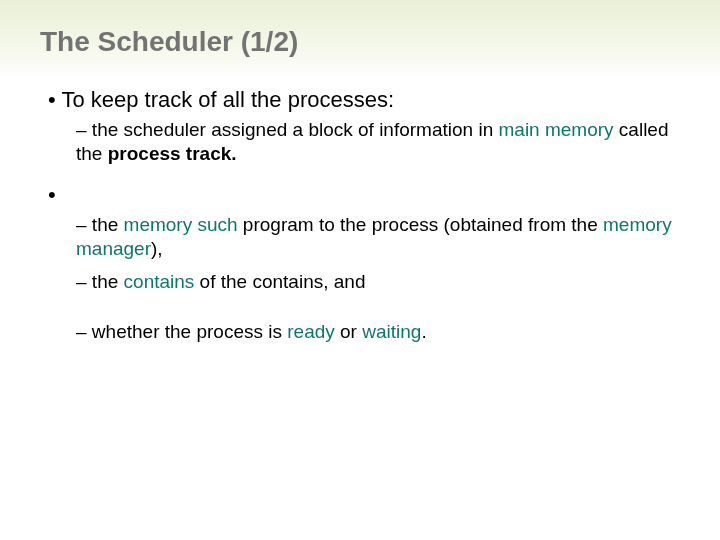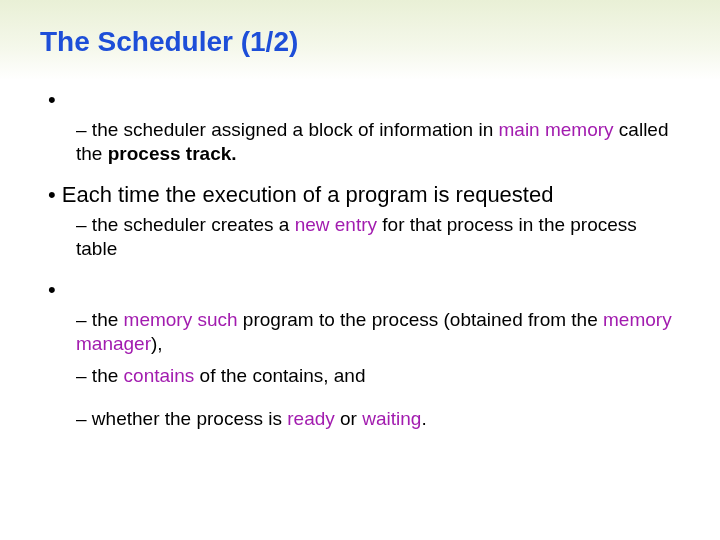--- a/index.html
+++ b/index.html
@@ -1,64 +1,57 @@
 <!DOCTYPE html>
 <html><head>
 <meta charset="utf-8">
 <style>
   html,body{margin:0;padding:0;width:720px;height:540px;background:#fff;font-family:Arial,Helvetica,sans-serif;color:#000;overflow:hidden}
   .slide{position:relative;width:720px;height:540px;box-sizing:border-box}
   .header-band{position:absolute;left:0;right:0;top:0;height:80px;background:linear-gradient(to bottom,#e9f0d6 0%,#f5f8eb 60%,#ffffff 100%)}
-  .title{position:absolute;left:40px;top:26px;font-size:28px;font-weight:bold;color:#1d4ed8}
+  .title{position:absolute;left:40px;top:26px;font-size:28px;font-weight:bold;color:#737373}
   .content{position:absolute;left:48px;right:40px;top:86px;font-size:22px;line-height:1.28}
   ul.lvl1{list-style:none;margin:0;padding:0}
   ul.lvl1>li{margin-bottom:6px}
   ul.lvl1>li::before{content:"• ";color:#000}
   ul.lvl2{list-style:none;margin:4px 0 14px 28px;padding:0;font-size:19px}
   ul.lvl2>li{margin-bottom:8px}
   ul.lvl2>li::before{content:"– ";color:#000}
-  .hl{color:#a21caf}
+  .hl{color:#0f766e}
   .b{font-weight:bold}
 </style>
 </head>
 <body>
 
 <div class="slide">
   <div class="header-band"></div>
   <div class="title">The Scheduler (1/2)</div>
 
   <div class="content">
     <ul class="lvl1">
 
       <li>
+        <span>To keep track of all the processes:</span>
         <ul class="lvl2">
           <li>
             <span>the scheduler assigned a block of information in </span><span class="hl">main memory</span><span> called the </span><span class="b">process track.</span>
           </li>
         </ul>
       </li>
 
-      <li>
-        <span>Each time the execution of a program is requested</span>
-        <ul class="lvl2">
-          <li>
-            <span>the scheduler creates a </span><span class="hl">new entry</span><span> for that process in the process table</span>
-          </li>
-        </ul>
-      </li>
 
       <li>
         <ul class="lvl2">
           <li>
             <span>the </span><span class="hl">memory such</span><span> program to the process (obtained from the </span><span class="hl">memory manager</span><span>),</span>
           </li>
           <li>
             <span>the </span><span class="hl">contains</span><span> of the contains, and</span>
           </li>
-          <li style="margin-top:18px">
+          <li style="margin-top:26px">
             <span>whether the process is </span><span class="hl">ready</span><span> or </span><span class="hl">waiting</span><span>.</span>
           </li>
         </ul>
       </li>
 
     </ul>
   </div>
 </div>
 
 </body></html>

